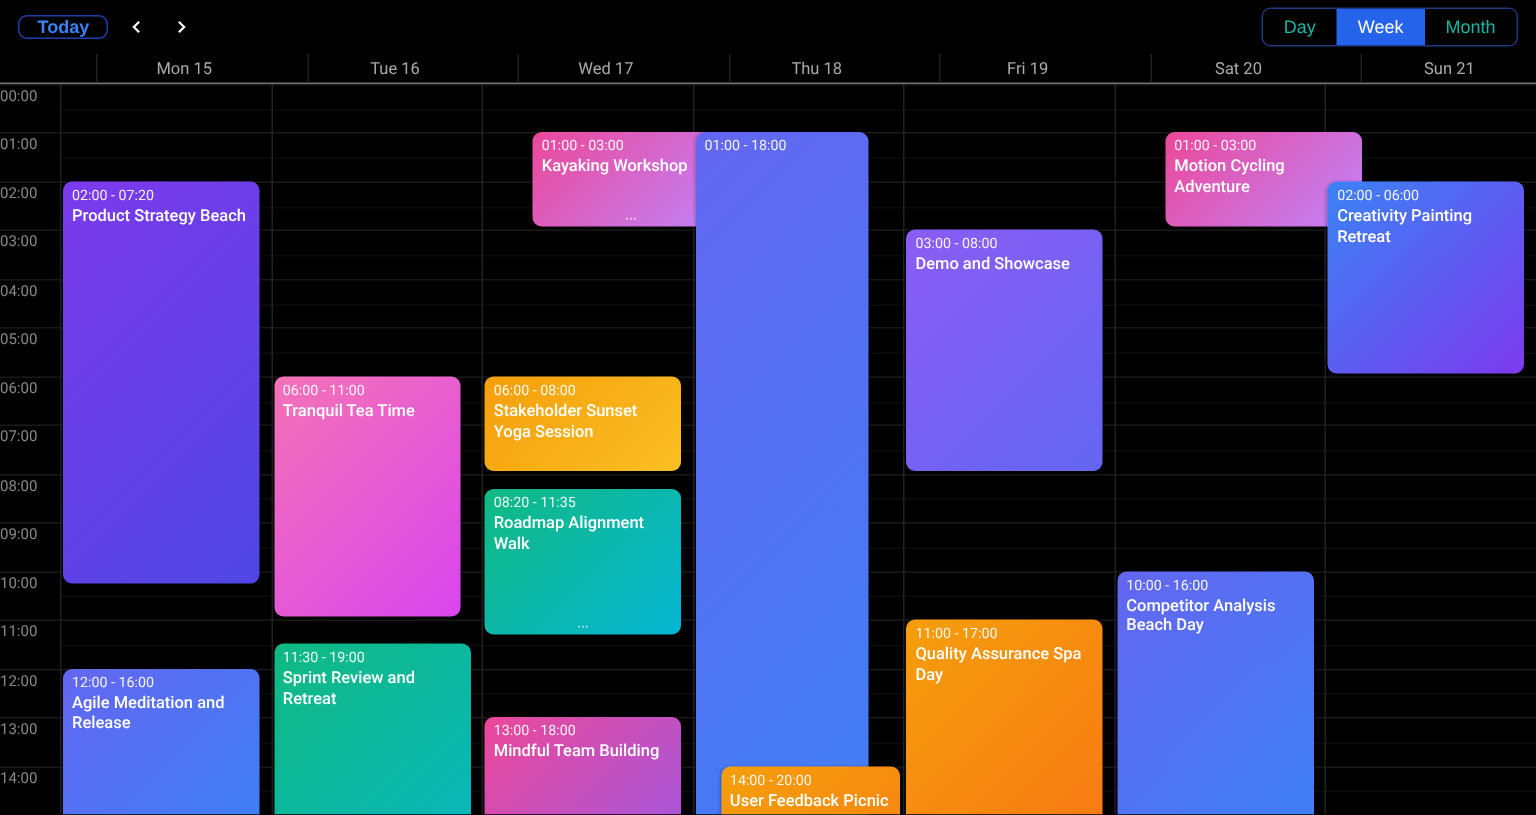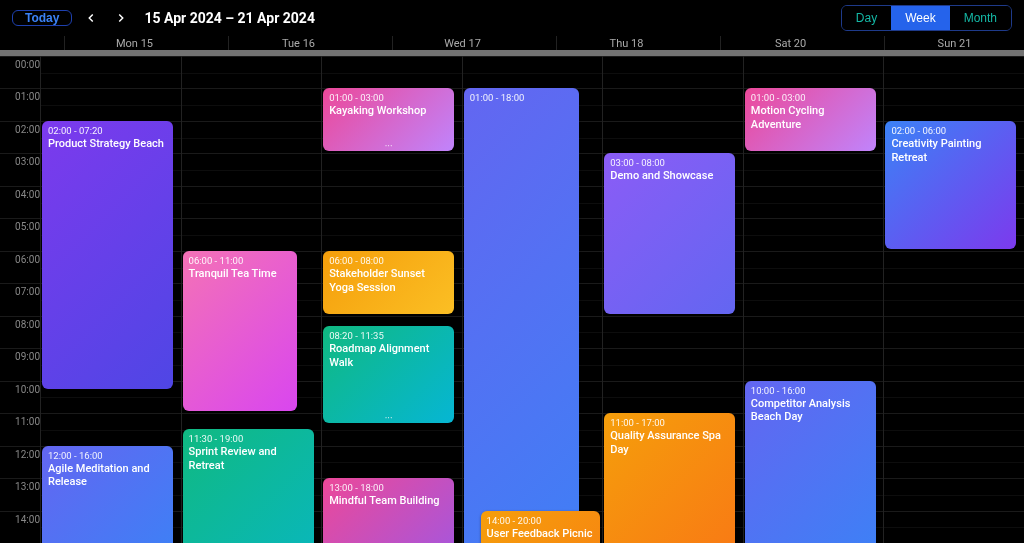--- a/index.html
+++ b/index.html
@@ -64,21 +64,21 @@
     background: #2563eb;
     color: #fff;
   }
   .calendar {
     position: relative;
     width: 1024px;
   }
   .day-header-row {
     display: flex;
     height: 20px;
-    border-bottom: 6px solid #737373;
+    border-bottom: 1px solid #737373;
     gap: 24px;
   }
   .time-gutter-head {
     width: 40px;
     flex-shrink: 0;
   }
   .day-head {
     flex: 1;
     text-align: center;
     color: #aaa;
@@ -105,21 +105,21 @@
     top: 50%;
     left: 40px;
     right: 0;
     border-top: 1px solid #0d0d0d;
   }
   .hour-label {
     width: 40px;
     flex-shrink: 0;
     color: #888;
     font-size: 10px;
-    text-align: right;
+    text-align: left;
     padding-top: 2px;
   }
   .day-col-line {
     position: absolute;
     top: 0; bottom: 0;
     width: 0;
     border-left: 1px solid #222;
   }
   .event {
     position: absolute;
@@ -136,21 +136,21 @@
     position: absolute;
     bottom: 0;
     left: 0;
     right: 0;
     text-align: center;
     font-size: 10px;
     color: rgba(255,255,255,0.8);
     line-height: 8px;
   }
   .grad-purple-blue { background: linear-gradient(135deg, #7c3aed, #4f46e5); }
-  .grad-pink { background: linear-gradient(135deg, #ec4899, #c084fc); }
+  .grad-pink { background: linear-gradient(135deg, #ec4899, #c084fc); margin-left: 32px; }
   .grad-blue { background: linear-gradient(135deg, #6366f1, #3b82f6); }
   .grad-green { background: linear-gradient(135deg, #10b981, #06b6d4); }
   .grad-yellow { background: linear-gradient(135deg, #f59e0b, #fbbf24); }
   .grad-orange { background: linear-gradient(135deg, #f59e0b, #f97316); }
   .grad-violet { background: linear-gradient(135deg, #8b5cf6, #6366f1); }
   .grad-pinkviolet { background: linear-gradient(135deg, #ec4899, #8b5cf6); }
   .grad-bluepurple { background: linear-gradient(135deg, #3b82f6, #7c3aed); }
   .grad-pink2 { background: linear-gradient(135deg, #f472b6, #d946ef); }
 </style>
 </head>
@@ -162,36 +162,36 @@
     <button class="nav-btn">
       <svg width="14" height="14" viewBox="0 0 24 24" fill="none" stroke="#fff" stroke-width="2.5">
           <polyline points="15 18 9 12 15 6"></polyline>
         </svg>
     </button>
     <button class="nav-btn">
       <svg width="14" height="14" viewBox="0 0 24 24" fill="none" stroke="#fff" stroke-width="2.5">
           <polyline points="9 18 15 12 9 6"></polyline>
         </svg>
     </button>
-    <span class="range-title">15 Apr 2024 – 21 Apr 2024</span>
   </div>
   <div class="view-switch">
     <button class="view-btn">Day</button>
     <button class="view-btn active">Week</button>
     <button class="view-btn">Month</button>
   </div>
 </div>
 
 <div class="calendar">
   <div class="day-header-row">
     <div class="time-gutter-head"></div>
     <div class="day-head">Mon 15</div>
     <div class="day-head">Tue 16</div>
     <div class="day-head">Wed 17</div>
     <div class="day-head">Thu 18</div>
+    <div class="day-head">Fri 19</div>
     <div class="day-head">Sat 20</div>
     <div class="day-head">Sun 21</div>
   </div>
   <div class="grid-body" id="grid-body">
       <div class="hour-row" style="top: 0px;">
         <div class="hour-label">00:00</div>
         <div class="half-line"></div>
       </div>
       <div class="hour-row" style="top: 32.47px;">
         <div class="hour-label">01:00</div>
@@ -257,21 +257,21 @@
       <div class="day-col-line" style="left: 742.857px;"></div>
       <div class="day-col-line" style="left: 883.429px;"></div>
       <div class="event grad-purple-blue" style="top: 64.94px; left: 42px; width: 130.949px; height: 268.475px;">
         <span class="time">02:00 - 07:20</span>
         <span class="title">Product Strategy Beach</span>
       </div>
       <div class="event grad-blue" style="top: 389.64px; left: 42px; width: 130.949px; height: 127.88px;">
         <span class="time">12:00 - 16:00</span>
         <span class="title">Agile Meditation and Release</span>
       </div>
-      <div class="event grad-pink2" style="top: 194.82px; left: 182.571px; width: 114px; height: 160.35px;">
+      <div class="event grad-pink2" style="top: 194.82px; left: 182.571px; width: 124px; height: 160.35px;">
         <span class="time">06:00 - 11:00</span>
         <span class="title">Tranquil Tea Time</span>
       </div>
       <div class="event grad-green" style="top: 373.405px; left: 182.571px; width: 130.949px; height: 241.525px;">
         <span class="time">11:30 - 19:00</span>
         <span class="title">Sprint Review and Retreat</span>
       </div>
       <div class="event grad-pink" style="top: 32.47px; left: 323.143px; width: 130.949px; height: 62.94px;">
         <span class="time">01:00 - 03:00</span>
         <span class="title">Kayaking Workshop</span>

